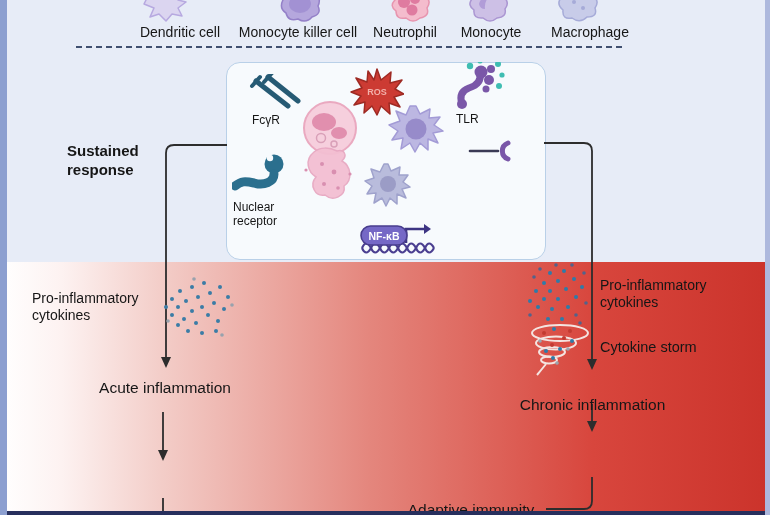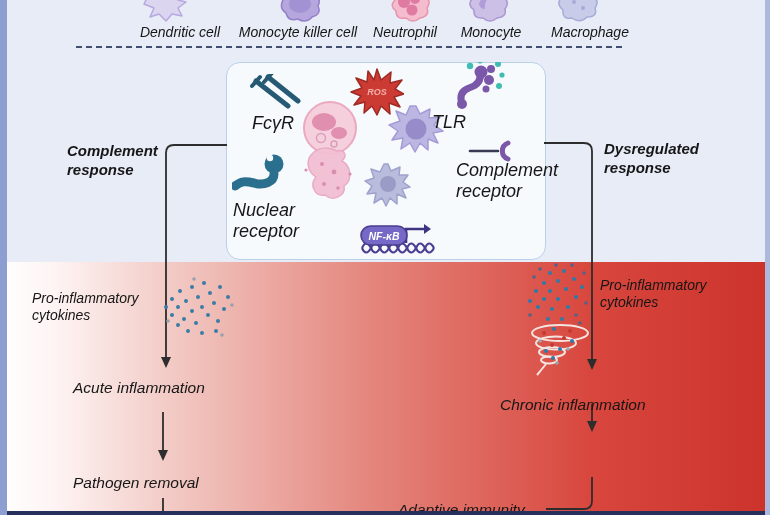--- a/index.html
+++ b/index.html
@@ -1,20 +1,19 @@
 <!DOCTYPE html>
 <html><head>
 <meta charset="utf-8">
 <style>
   html,body{margin:0;padding:0;background:#fff;}
   .figure{
     position:relative;width:770px;height:515px;overflow:hidden;
     font-family:"Liberation Sans",sans-serif;color:#161616;
     background:#e7ecf7;
-    font-style:italic;
   }
   
   .strip-left{position:absolute;left:0;top:0;width:7px;height:515px;background:#8c9fd0;z-index:12;}
   .strip-right{position:absolute;right:0;top:0;width:5px;height:515px;background:#adb8dd;z-index:12;}
   .bar-bottom{position:absolute;left:0;bottom:0;width:770px;height:4px;background:#272f5d;z-index:11;}
 
   
   .red-section{
     position:absolute;left:0;top:262px;width:770px;height:253px;
     background:linear-gradient(90deg,#ffffff 0%,#fdf2f1 8%,#f3cdc8 21%,#e4867d 48%,#d8463d 77%,#cb332b 100%);
@@ -24,28 +23,28 @@
   
   .cell-icon{position:absolute;top:-16px;z-index:2;}
   .cell-label{position:absolute;top:24px;transform:translateX(-50%);font-size:14px;white-space:nowrap;z-index:2;}
   .dashed-sep{position:absolute;left:76px;top:46px;width:546px;height:0;border-top:2px dashed #3f4f70;z-index:2;}
 
   
   .receptor-box{
     position:absolute;left:226px;top:62px;width:318px;height:196px;
     background:#f7fafd;border:1.5px solid #b9d0e8;border-radius:14px;z-index:2;
   }
-  .boxlab{position:absolute;font-size:18px;line-height:1.18;z-index:4;}
+  .boxlab{position:absolute;font-size:12px;line-height:1.18;z-index:4;}
   .boxicon{position:absolute;z-index:3;}
 
   
   .response{position:absolute;font-size:15px;font-weight:bold;line-height:1.25;z-index:4;}
 
   
-  .pathtext{position:absolute;font-size:15.5px;line-height:1.18;z-index:4;}
+  .pathtext{position:absolute;font-size:15.5px;text-align:center;line-height:1.18;z-index:4;}
   .sidetext{position:absolute;font-size:14px;line-height:1.2;z-index:4;}
 
   .overlay{position:absolute;left:0;top:0;z-index:3;pointer-events:none;}
 </style>
 </head>
 <body>
 
 <div class="figure">
 
   <div class="red-section"></div>
@@ -130,46 +129,44 @@
     <circle cx="31" cy="10" r="6.5" fill="#7a57a8"></circle>
     <circle cx="39" cy="18" r="5" fill="#7a57a8"></circle>
     <circle cx="41" cy="7" r="4" fill="#7a57a8"></circle>
     <circle cx="36" cy="27" r="3.5" fill="#7a57a8"></circle>
     <circle cx="20" cy="4" r="3.2" fill="#3fbdb2"></circle>
     <circle cx="30" cy="-1" r="2.6" fill="#3fbdb2"></circle>
     <circle cx="48" cy="2" r="3" fill="#3fbdb2"></circle>
     <circle cx="52" cy="13" r="2.6" fill="#3fbdb2"></circle>
     <circle cx="49" cy="24" r="3" fill="#3fbdb2"></circle>
   </svg>
-  <div class="boxlab" style="left:432px;top:112px">TLR</div>
+  <div class="boxlab" style="left:456px;top:112px">TLR</div>
 
   <svg class="boxicon" style="left:468px;top:140px" width="52" height="22">
     <line x1="2" y1="11" x2="30" y2="11" stroke="#3a3a55" stroke-width="2.6" stroke-linecap="round"></line>
     <path d="M40,3 A8.5,8.5 0 0,0 40,19" fill="none" stroke="#7a57a8" stroke-width="5" stroke-linecap="round"></path>
   </svg>
-  <div class="boxlab" style="left:456px;top:160px;width:96px">Complement receptor</div>
 
   <svg class="boxicon" style="left:232px;top:150px" width="58" height="48">
     <circle cx="42" cy="14" r="9.5" fill="#2b6f8e"></circle>
     <circle cx="38" cy="8" r="3.2" fill="#f7fafd"></circle>
     <path d="M42,24 C42,32 32,36 22,33 C13,31 9,31 3,36" fill="none" stroke="#2b6f8e" stroke-width="9" stroke-linecap="round"></path>
   </svg>
   <div class="boxlab" style="left:233px;top:200px;width:72px">Nuclear receptor</div>
 
   <svg class="boxicon" style="left:358px;top:222px" width="80" height="36">
     <path d="M48,21 V7 H66" fill="none" stroke="#3d3483" stroke-width="2.6"></path>
     <polygon points="66,2 66,12 73,7" fill="#3d3483"></polygon>
     <path d="M4,26 q4,-9 9,0 q4,9 9,0 q4,-9 9,0 q4,9 9,0 q4,-9 9,0 q4,9 9,0 q4,-9 9,0 q4,9 9,0" fill="none" stroke="#4a3e90" stroke-width="2.2"></path>
     <path d="M4,26 q4,9 9,0 q4,-9 9,0 q4,9 9,0 q4,-9 9,0 q4,9 9,0 q4,-9 9,0 q4,9 9,0 q4,-9 9,0" fill="none" stroke="#4a3e90" stroke-width="2.2"></path>
     <rect x="3" y="4" width="46" height="19" rx="9.5" fill="#7568c6" stroke="#483d8d" stroke-width="1.6"></rect>
     <text x="26" y="17.5" text-anchor="middle" font-size="10.5" font-weight="bold" fill="#ffffff">NF-κB</text>
   </svg>
 
-  <div class="response" style="left:67px;top:142px;width:88px">Complement response</div>
-  <div class="response" style="left:604px;top:140px;width:112px">Dysregulated response</div>
+  <div class="response" style="left:67px;top:142px;width:88px">Sustained response</div>
 
   <svg class="overlay" width="770" height="515">
     <path d="M227,145 H174 Q166,145 166,153 V358" fill="none" stroke="#2d2d2d" stroke-width="1.8"></path>
     <polygon points="161,357 171,357 166,368" fill="#2d2d2d"></polygon>
     <path d="M544,143 H584 Q592,143 592,151 V360" fill="none" stroke="#2d2d2d" stroke-width="1.8"></path>
     <polygon points="587,359 597,359 592,370" fill="#2d2d2d"></polygon>
     <path d="M163,412 V451" fill="none" stroke="#2d2d2d" stroke-width="1.8"></path>
     <polygon points="158,450 168,450 163,461" fill="#2d2d2d"></polygon>
     <path d="M163,498 V515" fill="none" stroke="#2d2d2d" stroke-width="1.8"></path>
     <path d="M592,404 V422" fill="none" stroke="#2d2d2d" stroke-width="1.8"></path>
@@ -208,21 +205,20 @@
     </g>
     <g fill="#98a2ad">
       <circle cx="36" cy="2" r="1.8"></circle>
         <circle cx="74" cy="28" r="1.8"></circle>
         <circle cx="10" cy="44" r="1.8"></circle>
         <circle cx="64" cy="58" r="1.8"></circle>
     </g>
   </svg>
 
   <div class="pathtext" style="left:73px;top:379px;width:184px">Acute inflammation</div>
-  <div class="pathtext" style="left:73px;top:474px;width:184px">Pathogen removal</div>
 
   <svg class="overlay" style="left:522px;top:263px" width="68" height="64">
     <g fill="#2f7ba8">
       <circle cx="8" cy="38" r="2"></circle>
         <circle cx="14" cy="28" r="2"></circle>
         <circle cx="16" cy="44" r="2"></circle>
       <circle cx="22" cy="20" r="2"></circle>
         <circle cx="22" cy="36" r="2"></circle>
         <circle cx="28" cy="10" r="2"></circle>
       <circle cx="28" cy="28" r="2"></circle>
@@ -268,20 +264,21 @@
       <circle cx="30" cy="6" r="2" fill="#2f7ba8"></circle>
         <circle cx="48" cy="18" r="2" fill="#2f7ba8"></circle>
       <circle cx="22" cy="28" r="2" fill="#2f7ba8"></circle>
         <circle cx="36" cy="26" r="2" fill="#2f7ba8"></circle>
       <circle cx="29" cy="35" r="2" fill="#2f7ba8"></circle>
         <circle cx="44" cy="26" r="1.8" fill="#9aa4ae"></circle>
       <circle cx="16" cy="18" r="1.8" fill="#9aa4ae"></circle>
         <circle cx="33" cy="40" r="1.8" fill="#9aa4ae"></circle>
     </g>
   </svg>
+  <div class="sidetext" style="left:600px;top:339px;width:120px;font-size:14.5px">Cytokine storm</div>
 
   <div class="pathtext" style="left:500px;top:396px;width:185px">Chronic inflammation</div>
   <div class="pathtext" style="left:398px;top:501px;width:146px;white-space:nowrap">Adaptive immunity</div>
 
   <div class="strip-left"></div>
   <div class="strip-right"></div>
   <div class="bar-bottom"></div>
 
 </div>
 

